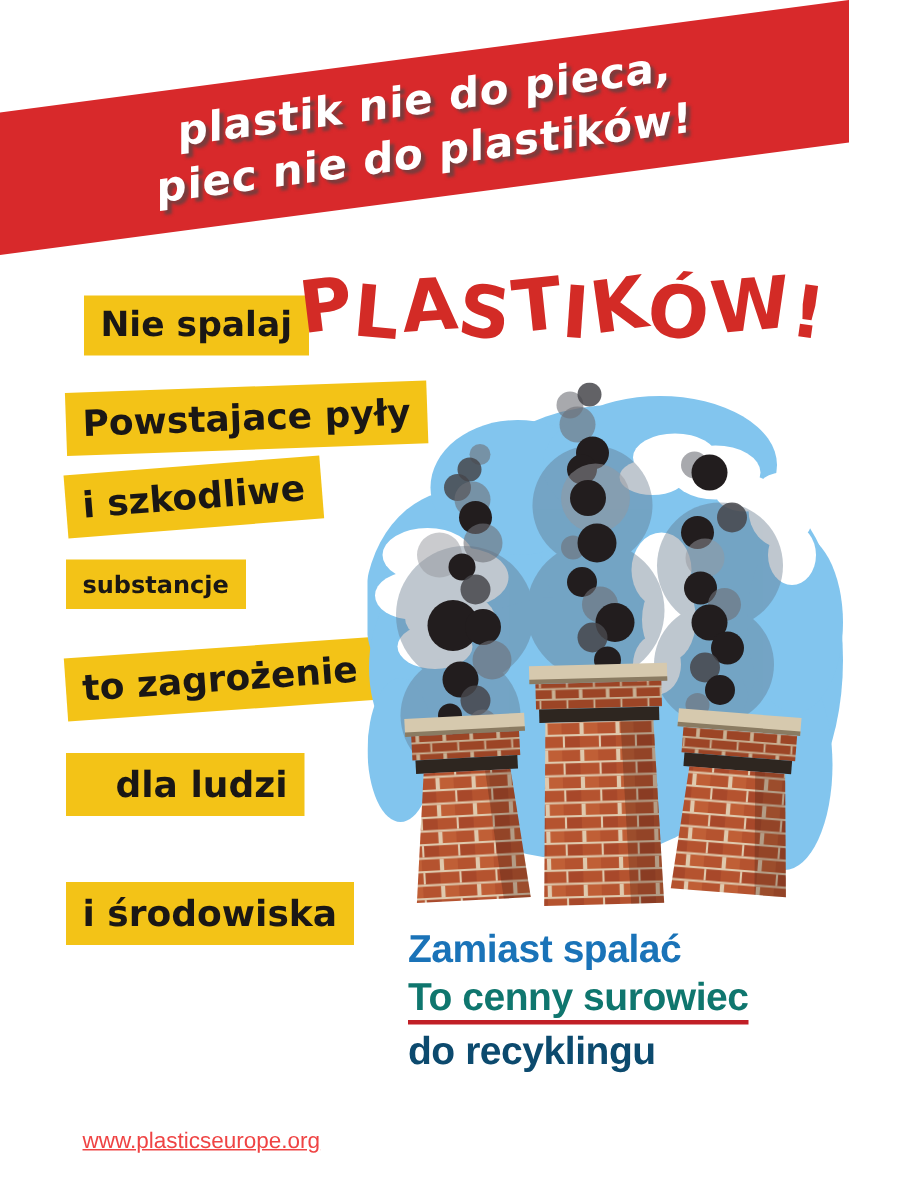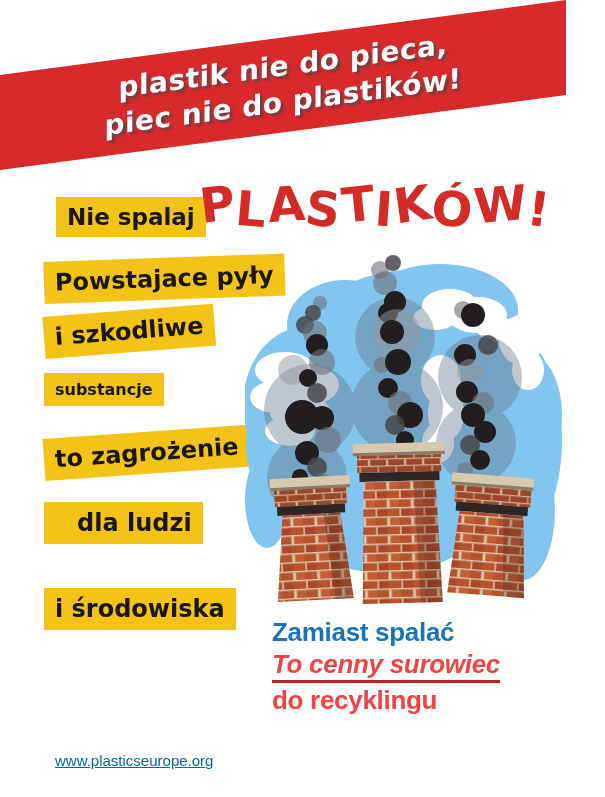--- a/index.html
+++ b/index.html
@@ -39,27 +39,27 @@
   .w5{top:588px;font-size:24px;}
   
   .scene{position:absolute;left:245px;top:255px;width:320px;height:360px;}
   
   .cta{
     position:absolute;left:272px;top:617px;color:#1a73b8;
     font-family:"Liberation Sans",sans-serif;font-weight:bold;
     font-size:26px;line-height:31.5px;letter-spacing:-0.3px;white-space:nowrap;
   }
   .cta-highlight{
-    display:inline-block;color:#ef4444;
-    border-bottom:3px solid #c11f26;padding-bottom:0px;margin-bottom:2px;font-style:italic;
-  }
-  .cta-closing{color:#ef4444;}
+    display:inline-block;color:#0f766e;
+    border-bottom:3px solid #c11f26;padding-bottom:0px;margin-bottom:2px;
+  }
+  .cta-closing{color:#0c4a6e;}
   
   .footer-link{
-    position:absolute;left:55px;top:752px;color:#0369a1;
+    position:absolute;left:55px;top:752px;color:#ef4444;
     font-size:15px;text-decoration:underline;cursor:pointer;
   }
 </style>
 </head>
 <body>
 
 <div class="poster">
 
   <div class="ribbon">
     <div class="ribbon-line">plastik nie do pieca,</div>

